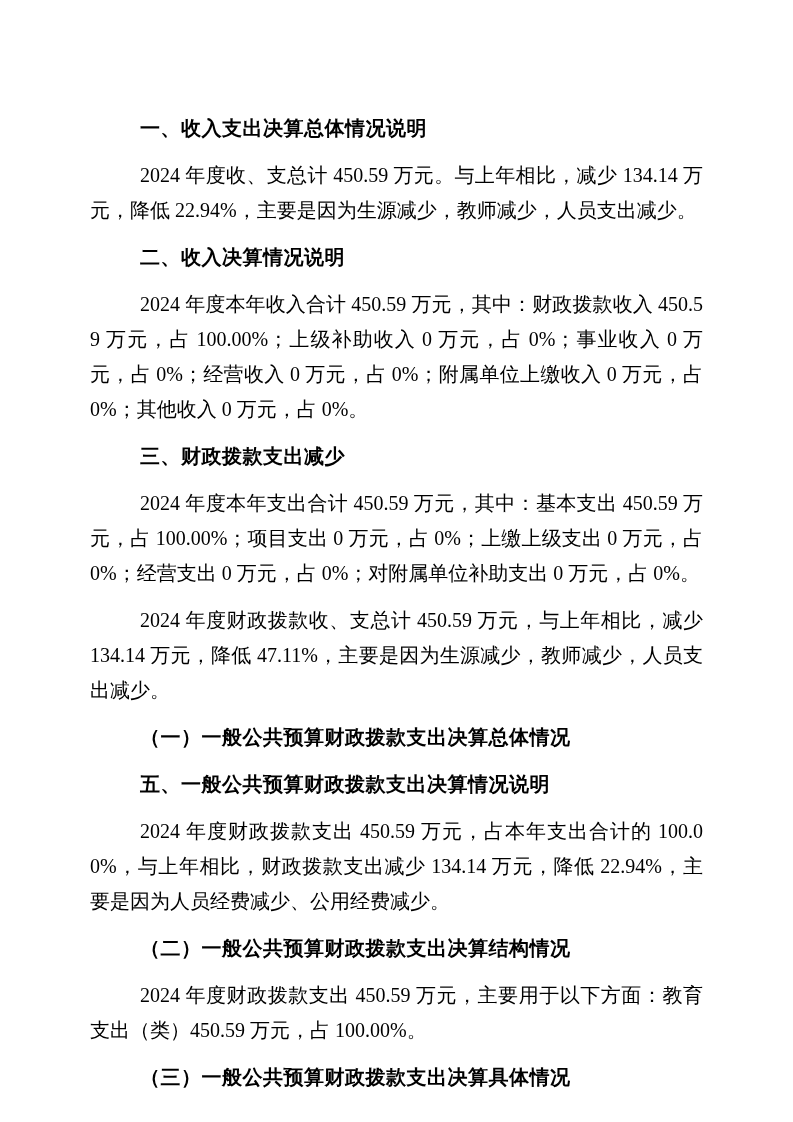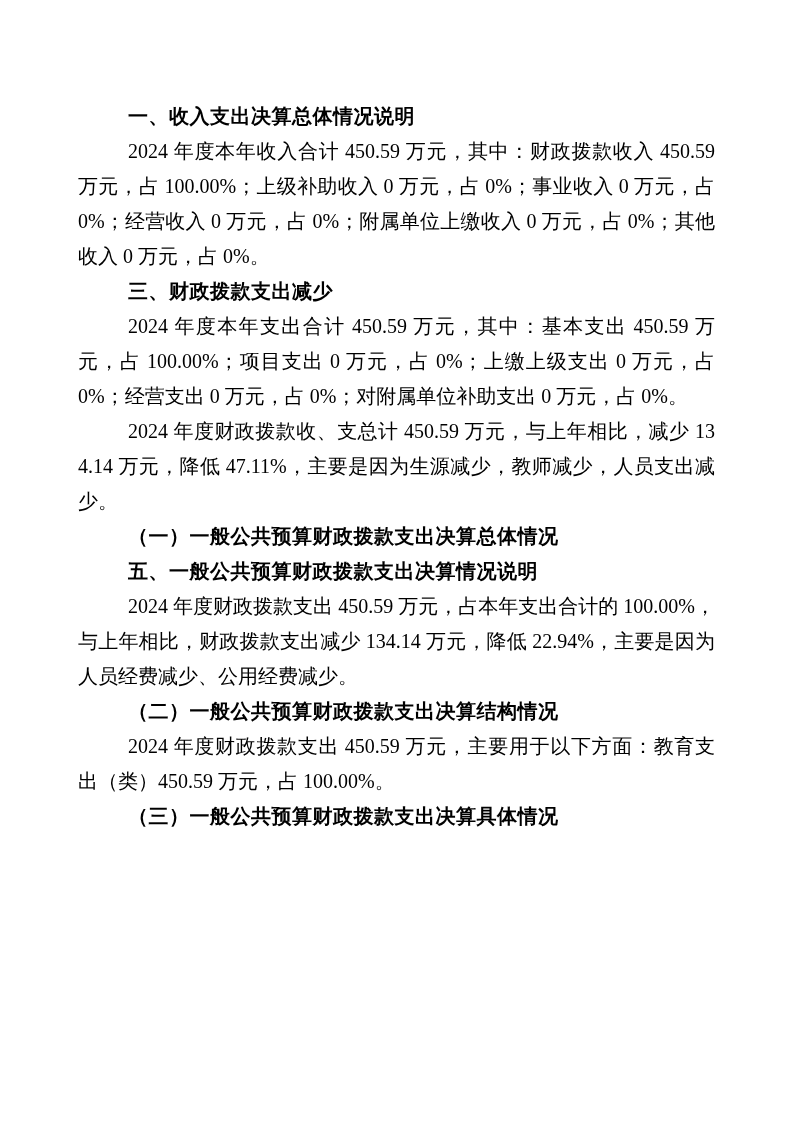--- a/index.html
+++ b/index.html
@@ -20,42 +20,44 @@
   .doc-body {
     width: 637px;
     color: #000000;
     font-family: "Liberation Serif", "DejaVu Serif", serif;
     font-size: 20px;
     line-height: 35px;
     text-align: justify;
     text-justify: inter-ideograph;
   }
   .doc-body p {
-    margin: 0;
+    margin: 12px;
     padding: 0;
   }
   .para {
     text-indent: 2.5em;
     word-break: break-all;
   }
   .heading {
     font-family: "Liberation Sans", "DejaVu Sans", sans-serif;
     font-weight: bold;
     text-indent: 2.5em;
     letter-spacing: 0.5px;
   }
 </style>
 </head>
 <body>
 
 <div class="page">
   <div class="doc-body">
 
     <p class="heading">一、收入支出决算总体情况说明</p>
+    <p class="para">2024 年度收、支总计 450.59 万元。与上年相比，减少 134.14 万元，降低 22.94%，主要是因为生源减少，教师减少，人员支出减少。</p>
 
+    <p class="heading">二、收入决算情况说明</p>
     <p class="para">2024 年度本年收入合计 450.59 万元，其中：财政拨款收入 450.59 万元，占 100.00%；上级补助收入 0 万元，占 0%；事业收入 0 万元，占 0%；经营收入 0 万元，占 0%；附属单位上缴收入 0 万元，占 0%；其他收入 0 万元，占 0%。</p>
 
     <p class="heading">三、财政拨款支出减少</p>
     <p class="para">2024 年度本年支出合计 450.59 万元，其中：基本支出 450.59 万元，占 100.00%；项目支出 0 万元，占 0%；上缴上级支出 0 万元，占 0%；经营支出 0 万元，占 0%；对附属单位补助支出 0 万元，占 0%。</p>
 
     <p class="para">2024 年度财政拨款收、支总计 450.59 万元，与上年相比，减少 134.14 万元，降低 47.11%，主要是因为生源减少，教师减少，人员支出减少。</p>
 
     <p class="heading">（一）一般公共预算财政拨款支出决算总体情况</p>
 
     <p class="heading">五、一般公共预算财政拨款支出决算情况说明</p>

